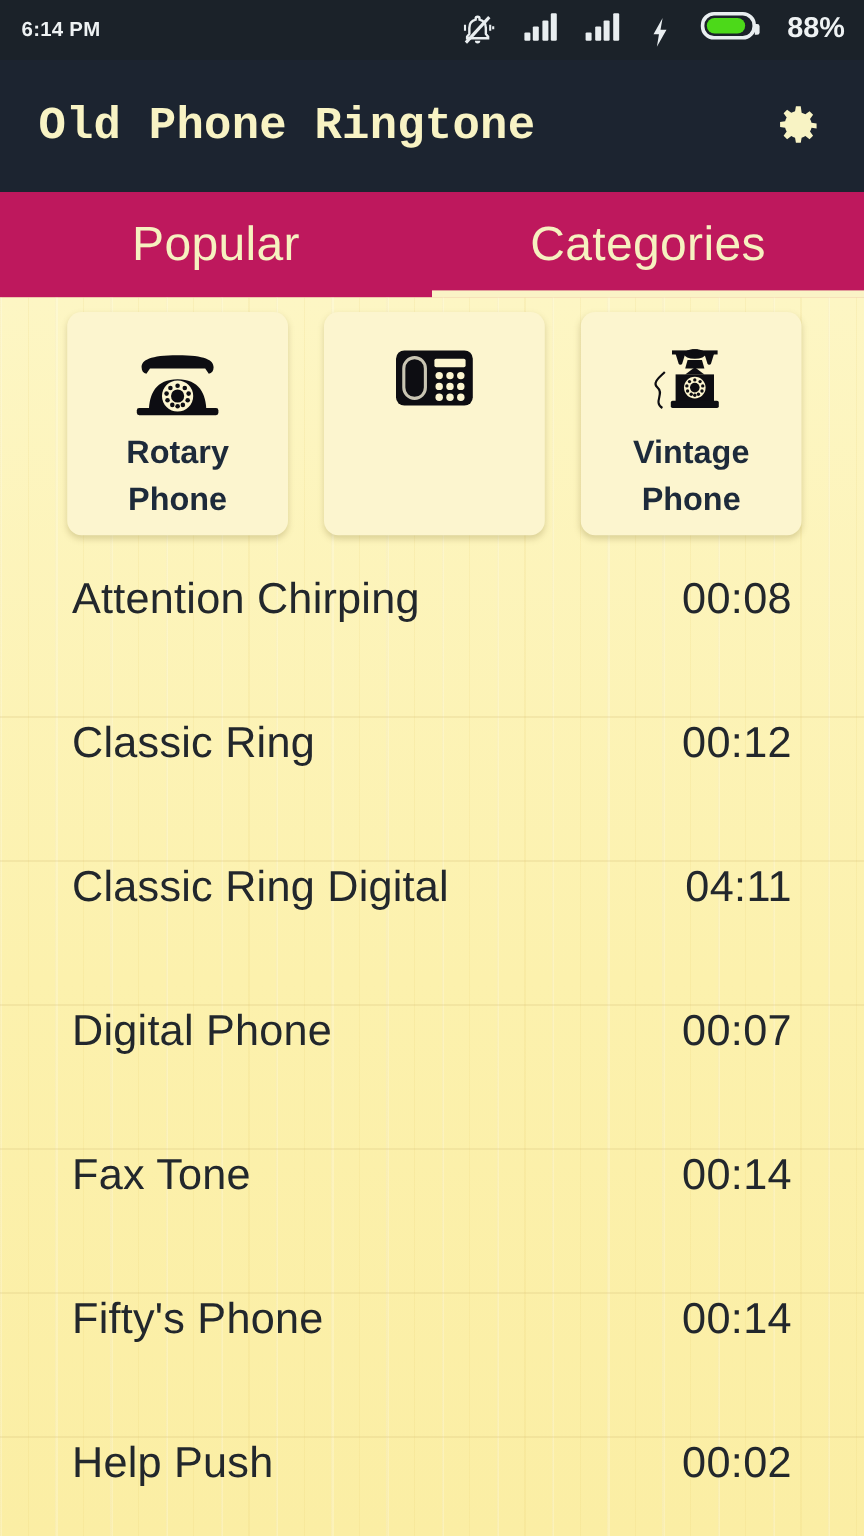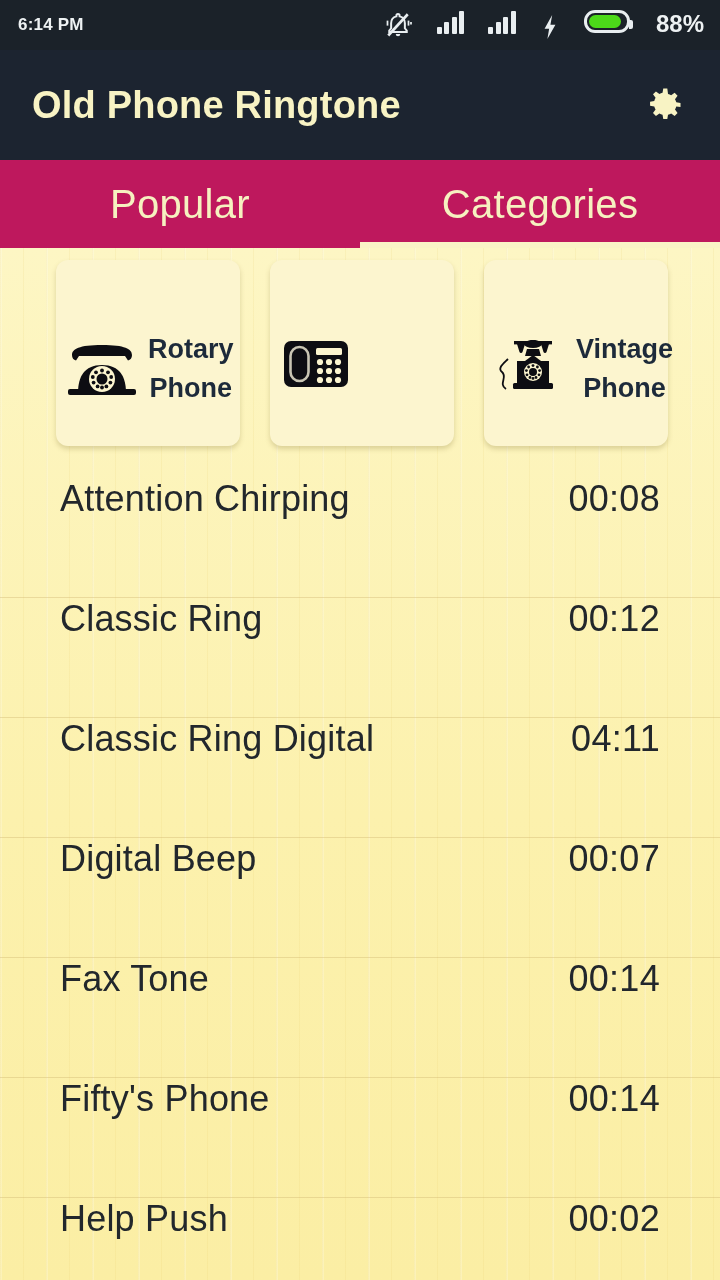--- a/index.html
+++ b/index.html
@@ -40,20 +40,21 @@
   }
   .battery-fill { height: 100%; background: #4cd919; border-radius: 7px; }
   .battery-pct { font-size: 24px; font-weight: bold; color: #eef2f3; margin-left: 2px; }
 
   
   .title-bar {
     height: 110px; width: 100%;
     background: #1c2430;
     display: flex; align-items: center;
     padding: 0 28px 0 32px;
+    font-family: Liberation Mono, monospace;
   }
   .app-title {
     font-size: 38px; font-weight: bold; color: #f8f3c4;
     letter-spacing: .2px;
   }
   .gear-btn { margin-left: auto; width: 56px; height: 56px; display: flex; align-items: center; justify-content: center; }
 
   
   .tabs {
     height: 88px; width: 100%;
@@ -89,21 +90,21 @@
   
   .cards {
     display: flex; gap: 30px;
     padding: 12px 28px 0 56px;
   }
   .cat-card {
     width: 184px; height: 186px;
     background: #fcf5cf;
     border-radius: 12px;
     box-shadow: 0 3px 5px rgba(120,105,40,0.25);
-    display: flex; flex-direction: row;
+    display: flex; flex-direction: column;
     align-items: center; justify-content: flex-start;
     padding-top: 22px;
   }
   .cat-icon { height: 66px; display: flex; align-items: center; justify-content: center; }
   .cat-label {
     margin-top: 10px; text-align: center;
     font-size: 27px; font-weight: bold; color: #1d2a3a; line-height: 1.45;
     white-space: pre-line;
   }
 
@@ -277,21 +278,21 @@
     </div>
     <div class="list-row">
       <span class="row-name">Classic Ring</span>
       <span class="row-dur">00:12</span>
     </div>
     <div class="list-row">
       <span class="row-name">Classic Ring Digital</span>
       <span class="row-dur">04:11</span>
     </div>
     <div class="list-row">
-      <span class="row-name">Digital Beep</span>
+      <span class="row-name">Digital Phone</span>
       <span class="row-dur">00:07</span>
     </div>
     <div class="list-row">
       <span class="row-name">Fax Tone</span>
       <span class="row-dur">00:14</span>
     </div>
     <div class="list-row">
       <span class="row-name">Fifty's Phone</span>
       <span class="row-dur">00:14</span>
     </div>

